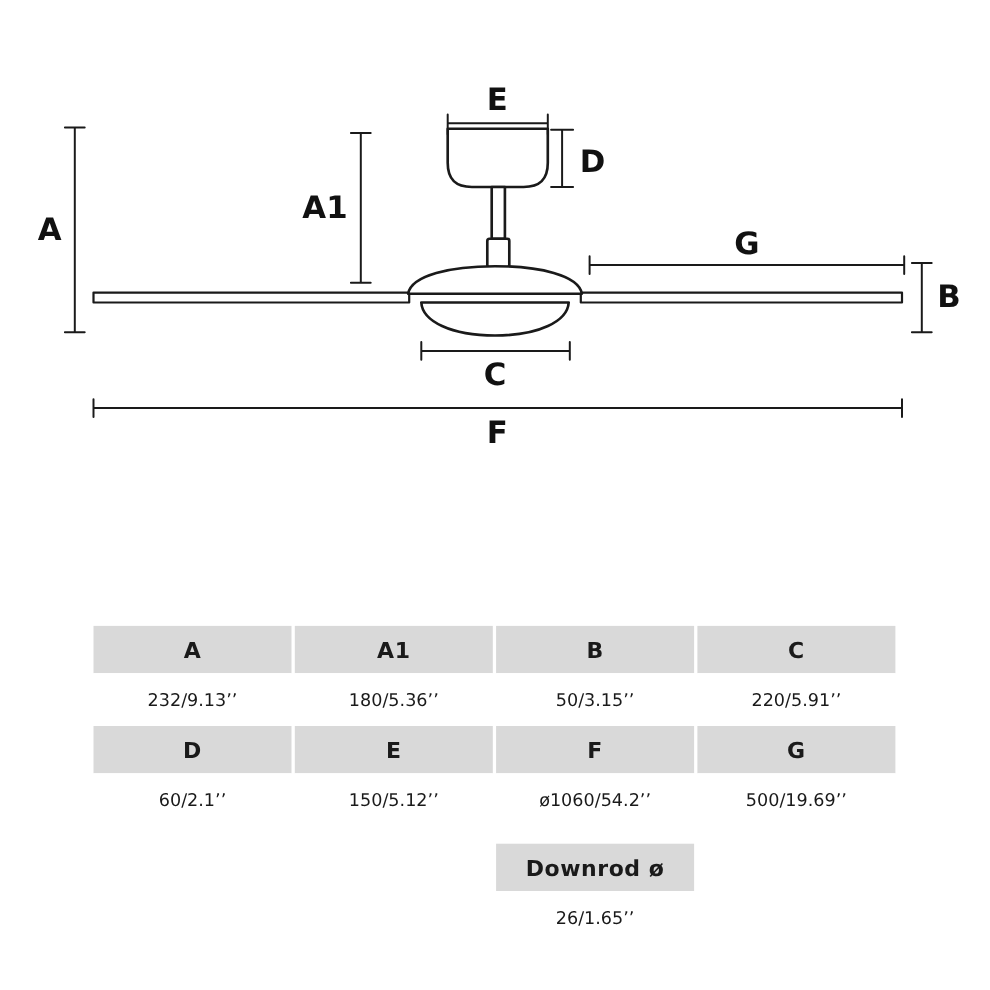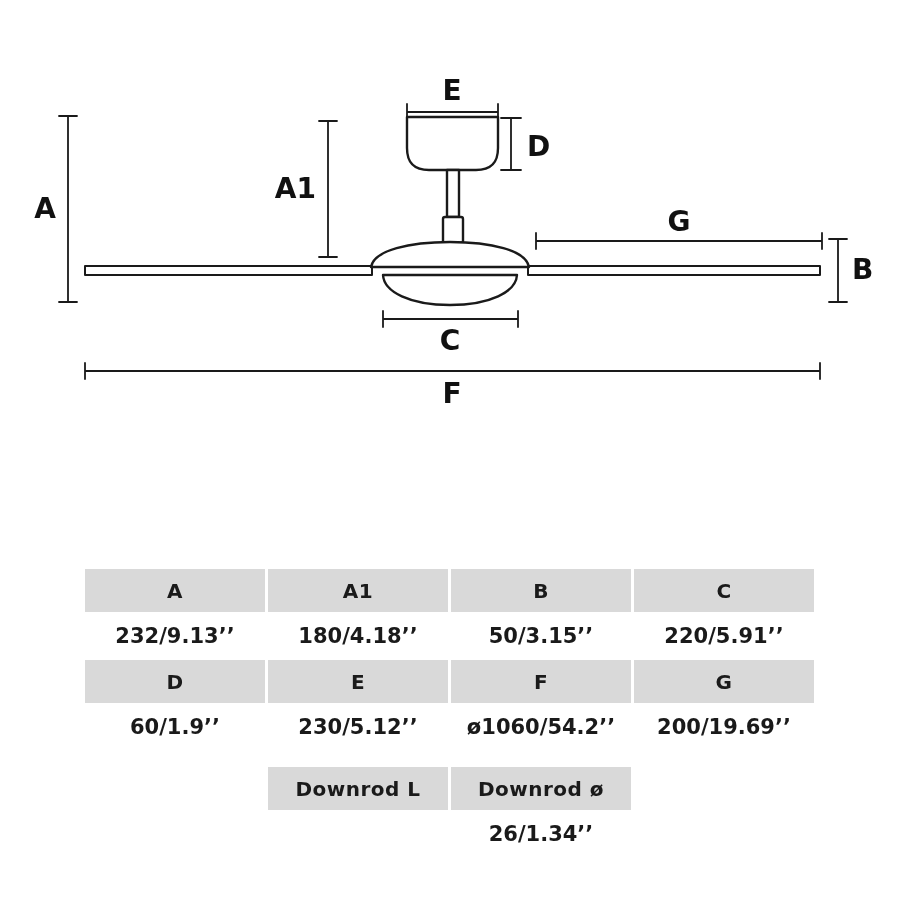--- a/index.html
+++ b/index.html
@@ -34,22 +34,22 @@
     white-space:nowrap;
   }
   .head{
     background:#d9d9d9;
     font-weight:bold;
     font-size:20px;
     letter-spacing:0.5px;
   }
   .val{
     background:#ffffff;
-    font-size:21px;
-    font-weight:bold;
+    font-size:16px;
+    font-weight:normal;
   }
   .spacer{grid-column:1 / -1;}
   .c2{grid-column:2;}
   .c3{grid-column:3;}
 </style>
 </head>
 <body>
 
 <div class="diagram-wrap">
   <svg width="900" height="560" viewBox="0 0 900 560">
@@ -103,33 +103,32 @@
 </div>
 
 <div class="dim-table">
 
   <div class="cell head">A</div>
   <div class="cell head">A1</div>
   <div class="cell head">B</div>
   <div class="cell head">C</div>
 
   <div class="cell val">232/9.13’’</div>
-  <div class="cell val">180/4.18’’</div>
+  <div class="cell val">180/5.36’’</div>
   <div class="cell val">50/3.15’’</div>
   <div class="cell val">220/5.91’’</div>
 
   <div class="cell head">D</div>
   <div class="cell head">E</div>
   <div class="cell head">F</div>
   <div class="cell head">G</div>
 
-  <div class="cell val">60/1.9’’</div>
-  <div class="cell val">230/5.12’’</div>
+  <div class="cell val">60/2.1’’</div>
+  <div class="cell val">150/5.12’’</div>
   <div class="cell val">ø1060/54.2’’</div>
-  <div class="cell val">200/19.69’’</div>
+  <div class="cell val">500/19.69’’</div>
 
   <div class="spacer"></div>
 
-  <div class="cell head c2">Downrod L</div>
   <div class="cell head c3">Downrod ø</div>
 
-  <div class="cell val c3">26/1.34’’</div>
+  <div class="cell val c3">26/1.65’’</div>
 </div>
 
 </body></html>

